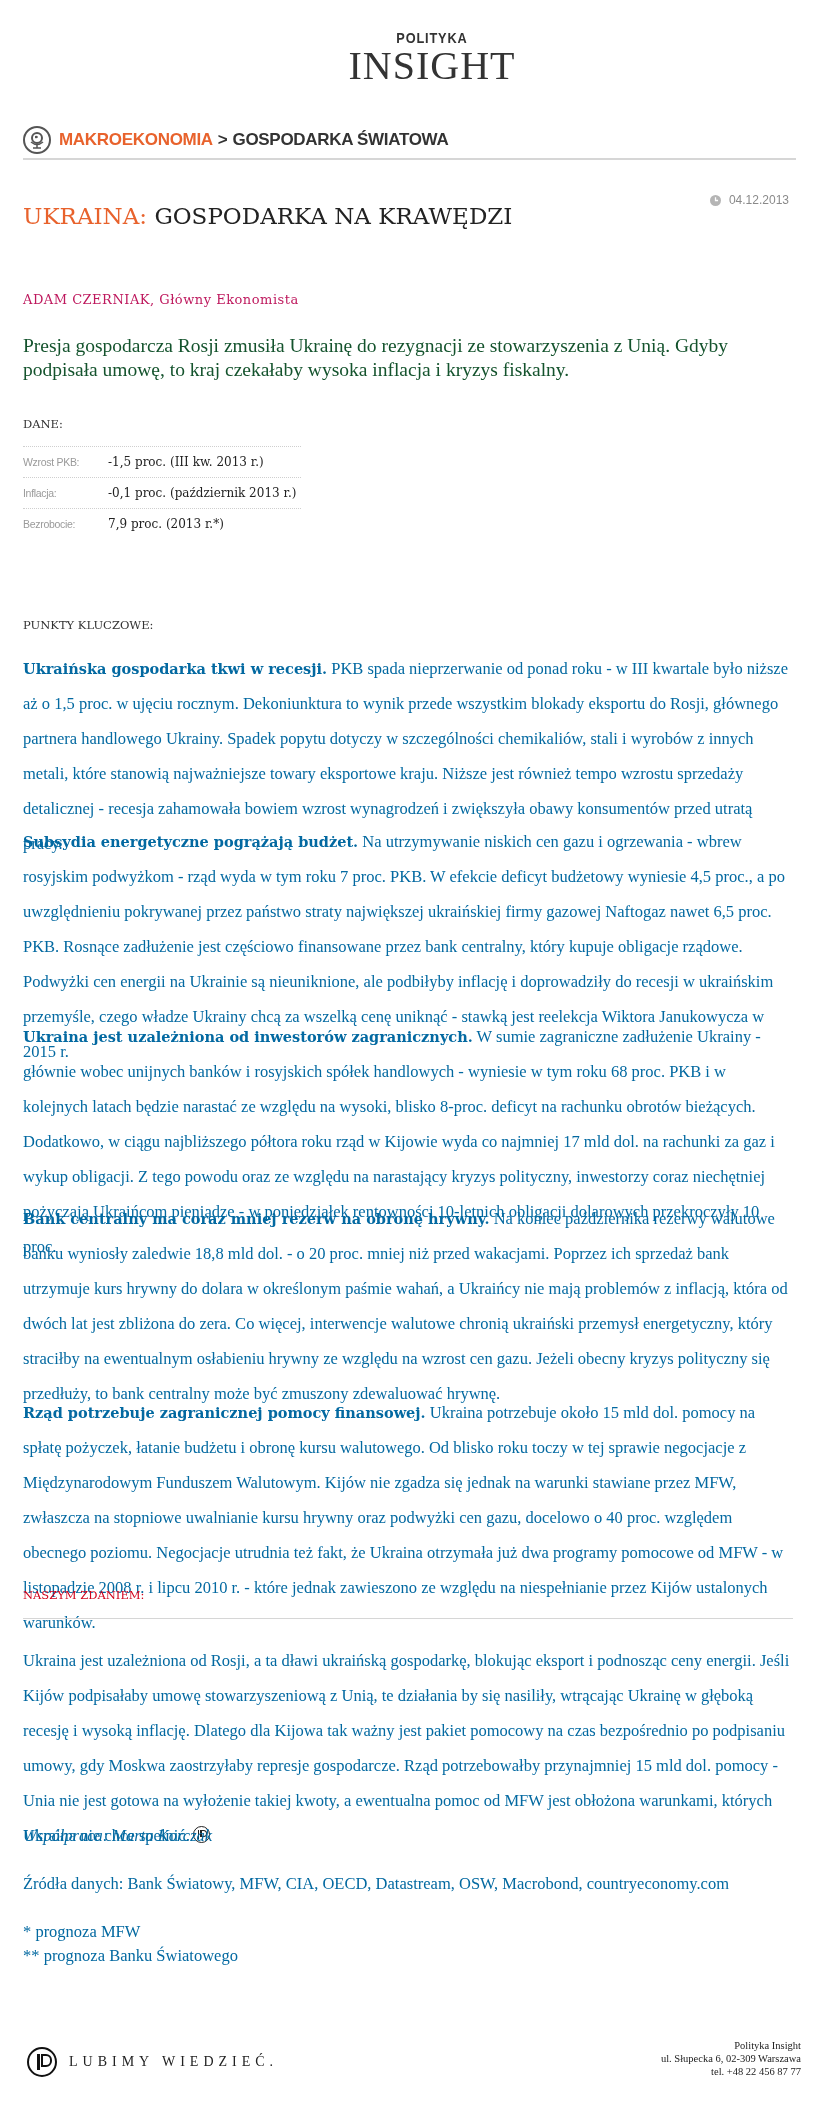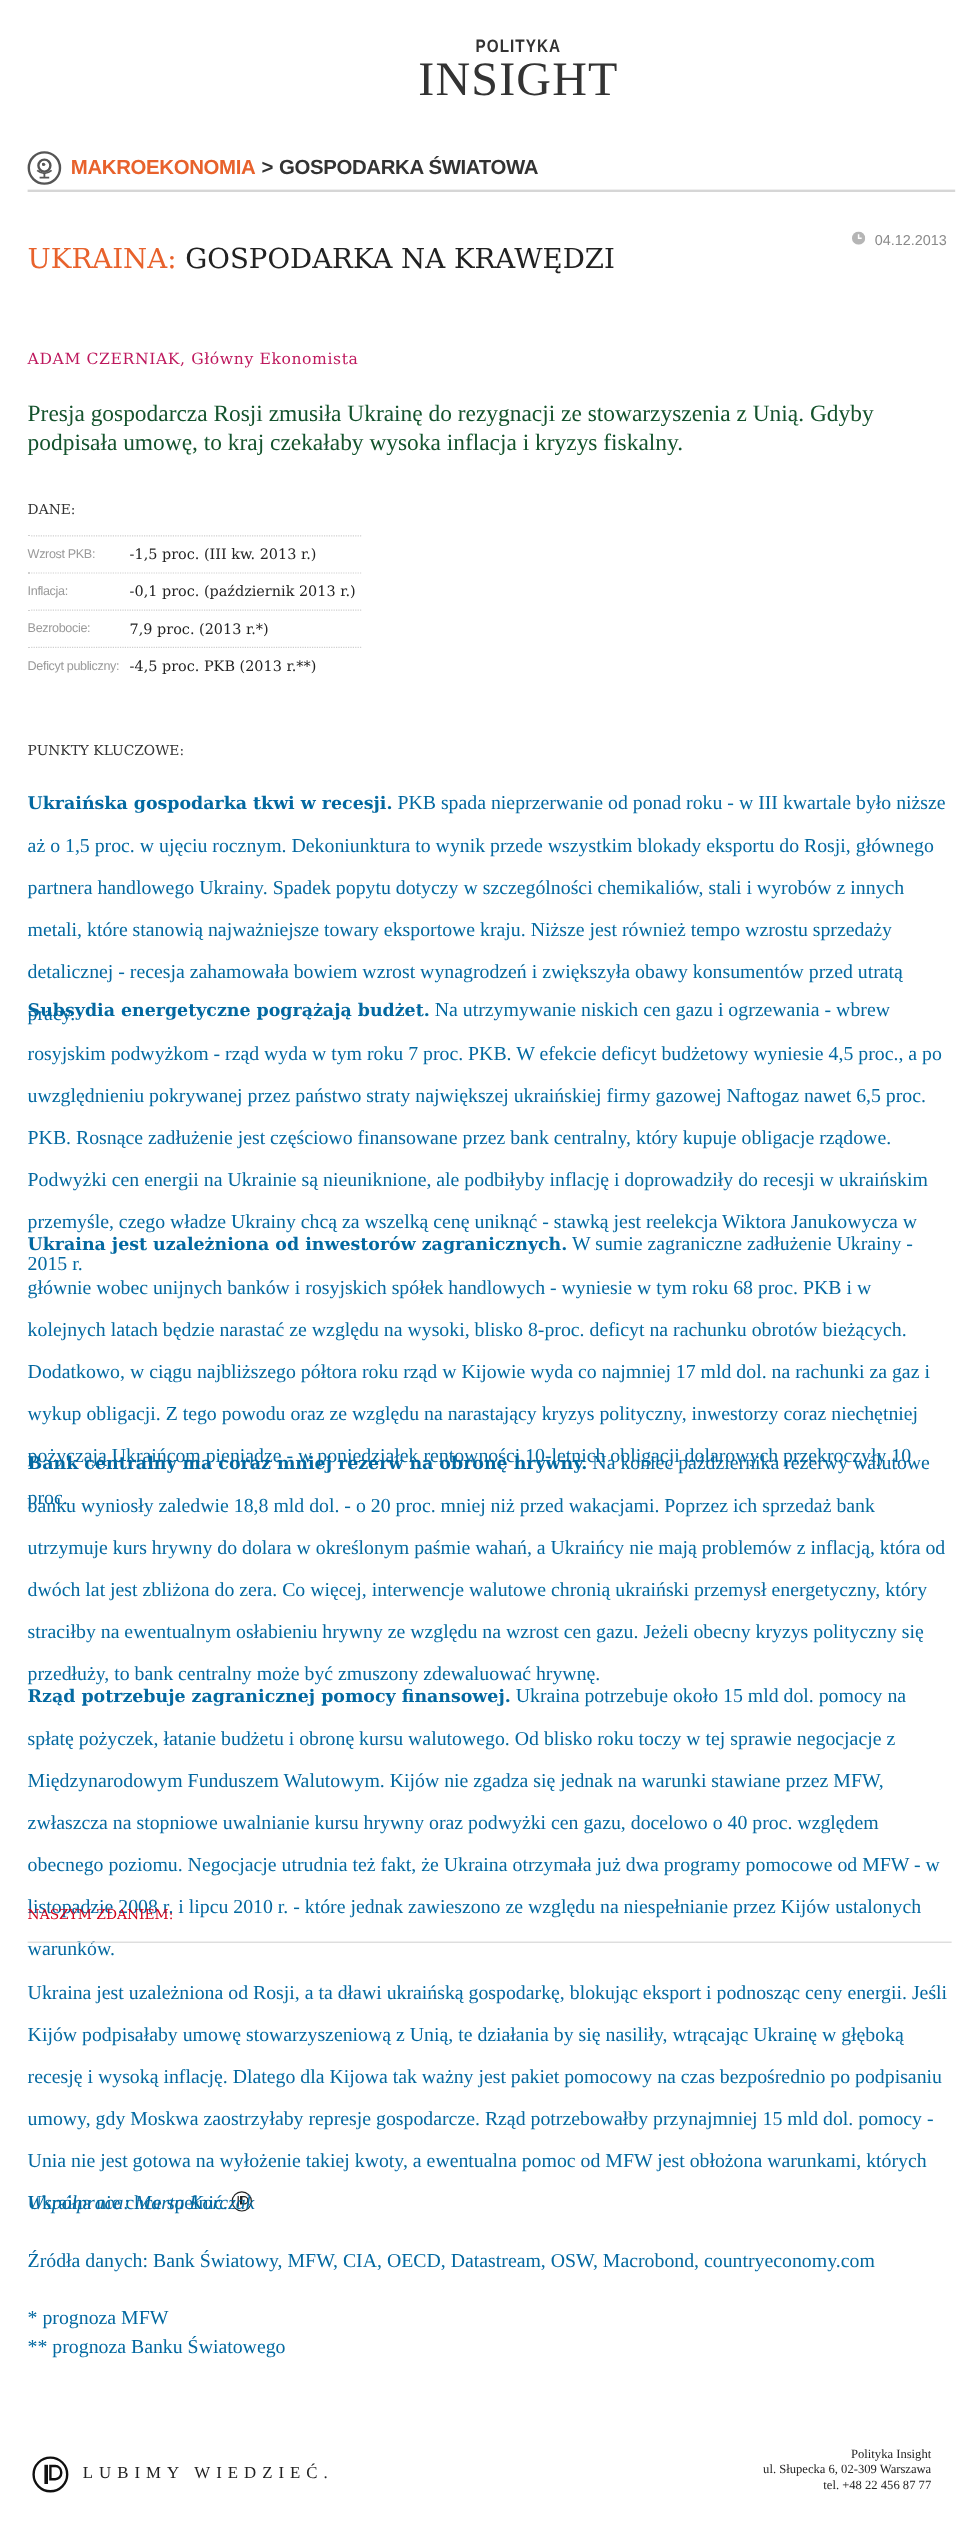--- a/index.html
+++ b/index.html
@@ -47,21 +47,21 @@
   
   .article-title {
     position: absolute; top: 186px; left: 23px; width: 500px;
     font-family: "DejaVu Serif", serif; font-size: 23px; line-height: 34px;
     color: #222; text-transform: uppercase; font-weight: normal; margin-top: 13px;
   }
   .article-title .title-accent { color: #e8622c; }
   .date {
     position: absolute; top: 193px; right: 27px;
     font-family: "Liberation Sans", sans-serif; font-size: 12px; color: #8a8a8a;
-    display: flex; align-items: flex-start;
+    display: flex; align-items: center;
   }
   .date .clock-icon { width: 11px; height: 11px; margin-right: 8px; }
 
   .author {
     position: absolute; top: 292px; left: 23px;
     font-family: "DejaVu Serif", serif; font-size: 13px; color: #be185d; letter-spacing: 0.5px;
   }
 
   .lead {
     position: absolute; top: 334px; left: 23px; width: 770px;
@@ -126,21 +126,21 @@
     content: ""; position: absolute; left: 8px; top: 5px; width: 2.5px; height: 16px; background: #111;
   }
   .footer-p-icon::after {
     content: ""; position: absolute; left: 12px; top: 5px; width: 7px; height: 9px;
     border: 2.5px solid #111; border-radius: 0 6px 6px 0;
   }
   .footer-slogan {
     font-family: "Liberation Serif", serif; font-size: 14px; letter-spacing: 5px; color: #222;
   }
   .footer-address {
-    position: absolute; top: 2039px; right: 40px; text-align: right;
+    position: absolute; top: 2039px; right: 15px; text-align: right;
     font-family: "Liberation Serif", serif; font-size: 10.5px; line-height: 13px; color: #222;
   }
 </style>
 </head>
 <body>
 
 <div class="masthead">
   <div><span class="brand-top">POLITYKA</span></div>
   <div class="brand-main">INSIGHT</div>
 </div>
@@ -185,24 +185,20 @@
     <span class="data-val">-1,5 proc. (III kw. 2013 r.)</span>
   </div>
   <div class="data-row">
     <span class="data-key">Inflacja:</span>
     <span class="data-val">-0,1 proc. (październik 2013 r.)</span>
   </div>
   <div class="data-row">
     <span class="data-key">Bezrobocie:</span>
     <span class="data-val">7,9 proc. (2013 r.*)</span>
   </div>
-  <div class="data-row">
-    <span class="data-key">Deficyt publiczny:</span>
-    <span class="data-val">-4,5 proc. PKB (2013 r.**)</span>
-  </div>
 </div>
 
 <div class="section-label" style="top:618px;">PUNKTY KLUCZOWE:</div>
 
 <div class="para" style="top:651px;">
   <b>Ukraińska gospodarka tkwi w recesji.</b><span> PKB spada nieprzerwanie od ponad roku - w III kwartale było niższe aż o 1,5 proc. w ujęciu rocznym. Dekoniunktura to wynik przede wszystkim blokady eksportu do Rosji, głównego partnera handlowego Ukrainy. Spadek popytu dotyczy w szczególności chemikaliów, stali i wyrobów z innych metali, które stanowią najważniejsze towary eksportowe kraju. Niższe jest również tempo wzrostu sprzedaży detalicznej - recesja zahamowała bowiem wzrost wynagrodzeń i zwiększyła obawy konsumentów przed utratą pracy.</span>
 </div>
 
 <div class="para" style="top:824px;">
   <b>Subsydia energetyczne pogrążają budżet.</b><span> Na utrzymywanie niskich cen gazu i ogrzewania - wbrew rosyjskim podwyżkom - rząd wyda w tym roku 7 proc. PKB. W efekcie deficyt budżetowy wyniesie 4,5 proc., a po uwzględnieniu pokrywanej przez państwo straty największej ukraińskiej firmy gazowej Naftogaz nawet 6,5 proc. PKB. Rosnące zadłużenie jest częściowo finansowane przez bank centralny, który kupuje obligacje rządowe. Podwyżki cen energii na Ukrainie są nieuniknione, ale podbiłyby inflację i doprowadziły do recesji w ukraińskim przemyśle, czego władze Ukrainy chcą za wszelką cenę uniknąć - stawką jest reelekcja Wiktora Janukowycza w 2015 r.</span>

